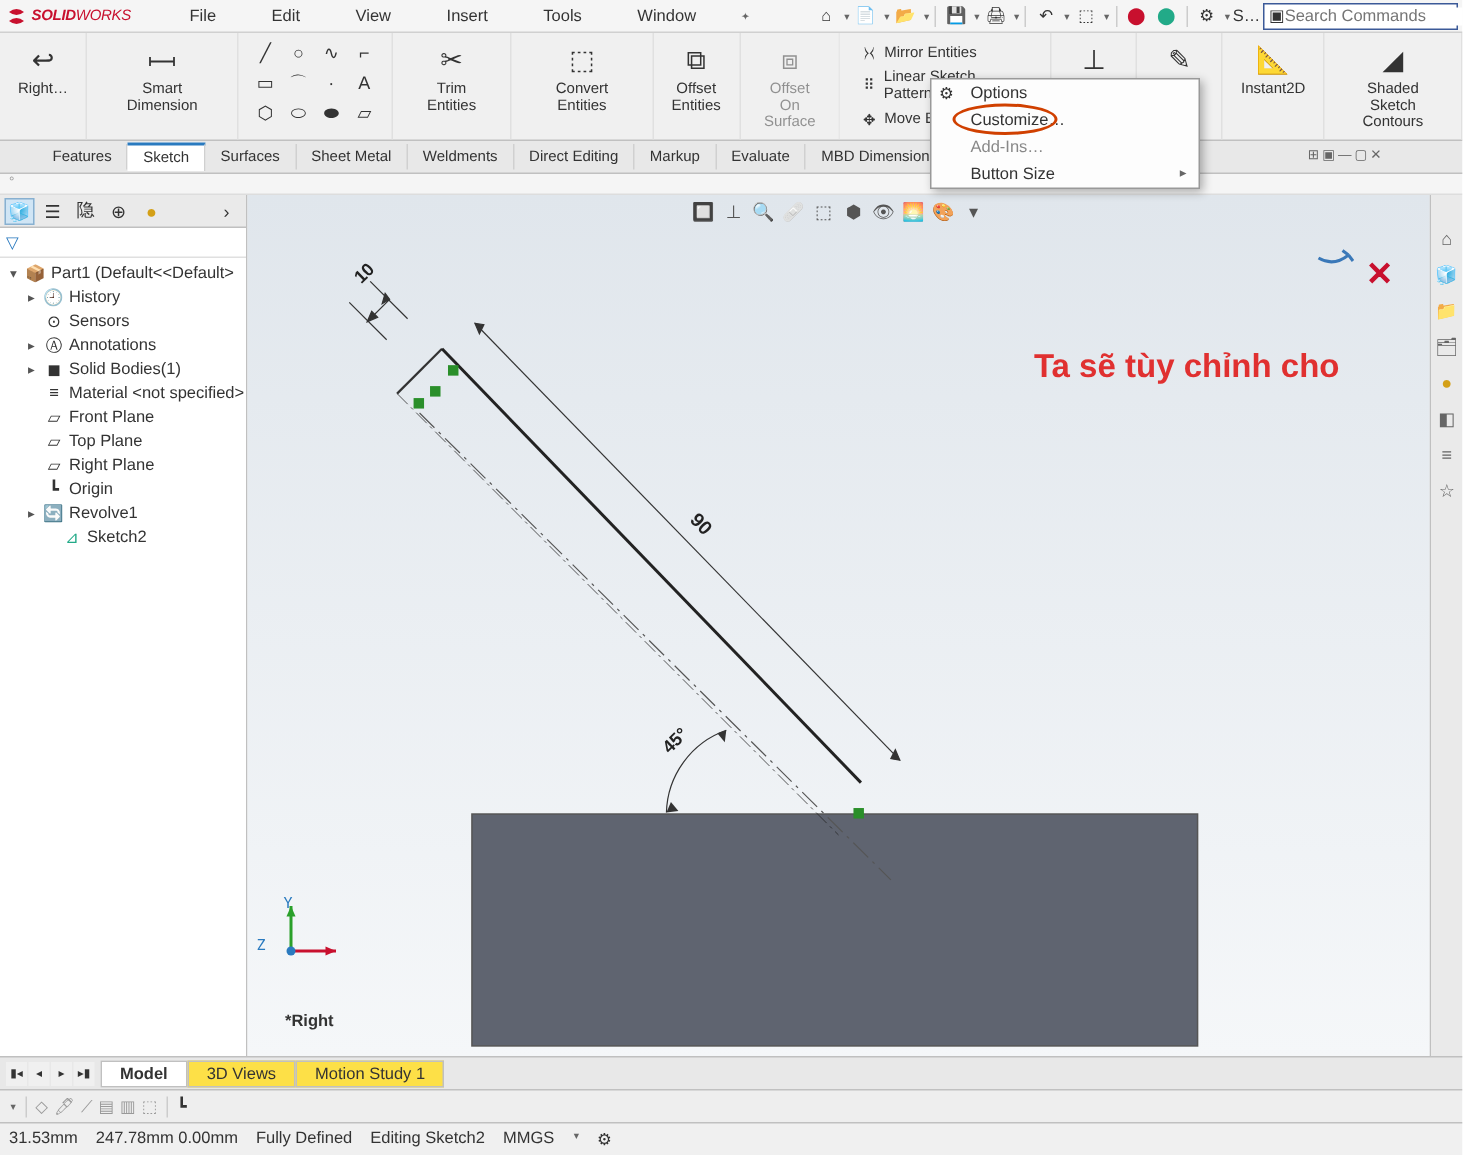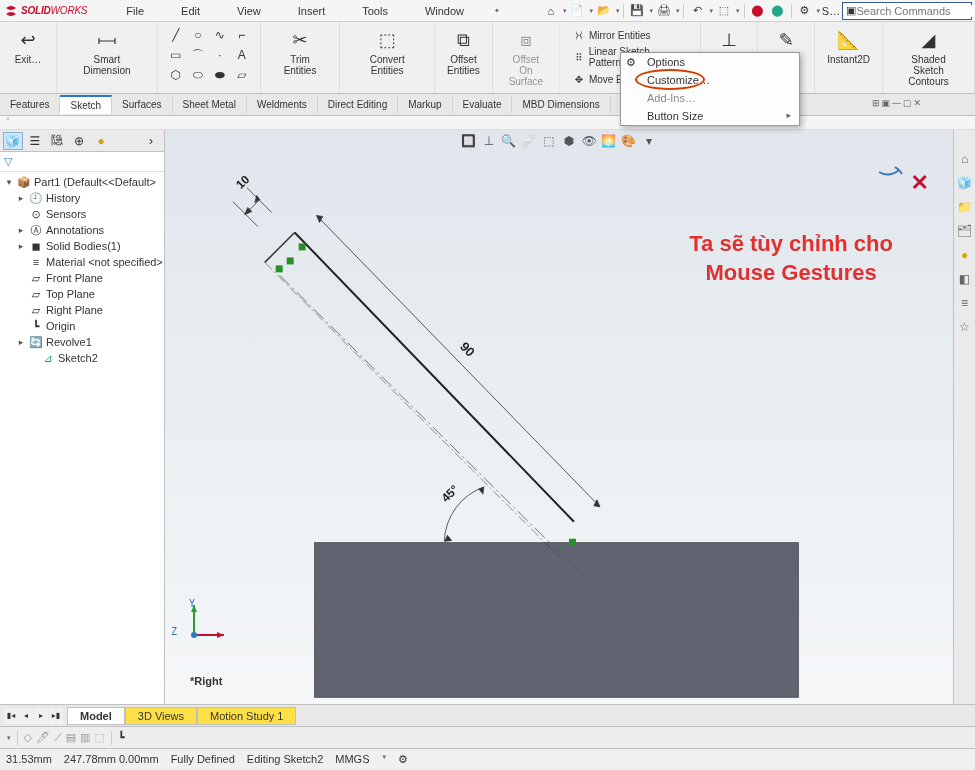--- a/index.html
+++ b/index.html
@@ -32,21 +32,21 @@
 .ribbon-multirow { display: flex; flex-direction: column; justify-content: space-around; height: 100%; }
 .ribbon-textbtn { display: flex; align-items: center; font-size: 10px; padding: 1px 4px; cursor: pointer; }
 .ribbon-textbtn-icon { width: 14px; height: 14px; margin-right: 3px; display: inline-flex; align-items: center; justify-content: center; }
 
 .options-menu { position: absolute; top: 30px; right: 175px; width: 180px; background: #fdfdfd; border: 1px solid #999; box-shadow: 2px 2px 6px rgba(0,0,0,0.3); z-index: 100; }
 .options-menu-item { padding: 3px 8px 3px 26px; font-size: 11px; cursor: pointer; position: relative; }
 .options-menu-icon { position: absolute; left: 5px; top: 3px; font-size: 11px; }
 .options-submenu-arrow { float: right; font-size: 9px; color: #666; }
 .customize-circle { position: absolute; left: 14px; top: -2px; width: 70px; height: 21px; border: 2px solid #d04000; border-radius: 50%; pointer-events: none; }
 
-.tabbar { height: 22px; background: #e8e8e8; display: flex; align-items: center; border-bottom: 1px solid #c0c0c0; font-size: 10px; }
+.tabbar { height: 22px; background: #e8e8e8; display: flex; align-items: center; border-bottom: 1px solid #c0c0c0; font-size: 10px; padding-left: 25px; }
 .tab { padding: 3px 10px; cursor: pointer; border-right: 1px solid #d0d0d0; }
 .tab.active { background: #fff; border-top: 2px solid #2a7abf; }
 
 .main-area { display: flex; height: calc(770px - 22px - 72px - 22px - 14px - 22px - 22px - 22px); position: relative; }
 
 .heads-up { position: absolute; top: 2px; left: 50%; transform: translateX(-50%); display: flex; gap: 2px; z-index: 5; }
 .heads-up-btn { width: 18px; height: 18px; display: flex; align-items: center; justify-content: center; cursor: pointer; font-size: 12px; color: #555; }
 
 .left-panel { width: 165px; border-right: 1px solid #c0c0c0; background: #fff; display: flex; flex-direction: column; }
 .left-tabs { height: 22px; background: #eaeaea; display: flex; align-items: center; border-bottom: 1px solid #c0c0c0; padding: 0 3px; gap: 2px; }
@@ -145,21 +145,21 @@
     <div class="window-btn">—</div>
     <div class="window-btn">▢</div>
     <div class="window-btn">✕</div>
   </div>
 </div>
 
 <div class="ribbon">
   <div class="ribbon-panel">
     <div class="ribbon-bigbtn">
       <div class="ribbon-bigbtn-icon">↩</div>
-      <div class="ribbon-label">Exit…</div>
+      <div class="ribbon-label">Right…</div>
     </div>
   </div>
   <div class="ribbon-panel">
     <div class="ribbon-bigbtn">
       <div class="ribbon-bigbtn-icon">
         <svg width="22" height="22">
             <path d="M3 12 L19 12 M3 9 L3 15 M19 9 L19 15" stroke="#333" stroke-width="1.2" fill="none"></path>
           </svg>
       </div>
       <div class="ribbon-label">Smart Dimension</div>
@@ -446,21 +446,20 @@
         <line x1="15" y1="35" x2="45" y2="35" stroke="#c8102e" stroke-width="2"></line>
         <polygon points="45,35 38,32 38,38" fill="#c8102e"></polygon>
         <circle cx="15" cy="35" r="3" fill="#2a7abf"></circle>
       </svg>
       <div style="position:absolute;top:-2px;left:10px" class="triad-label">Y</div>
       <div style="position:absolute;top:26px;left:-8px" class="triad-label">Z</div>
     </div>
 
     <div class="annot-text" style="right:60px;top:100px">
       <div>Ta sẽ tùy chỉnh cho</div>
-      <div>Mouse Gestures</div>
     </div>
 
     <div class="view-label" style="left:25px">*Right</div>
   </div>
 
   <div class="right-sidebar">
     <div class="right-sidebar-btn">⌂</div>
     <div class="right-sidebar-btn">🧊</div>
     <div class="right-sidebar-btn">📁</div>
     <div class="right-sidebar-btn">🗂</div>

